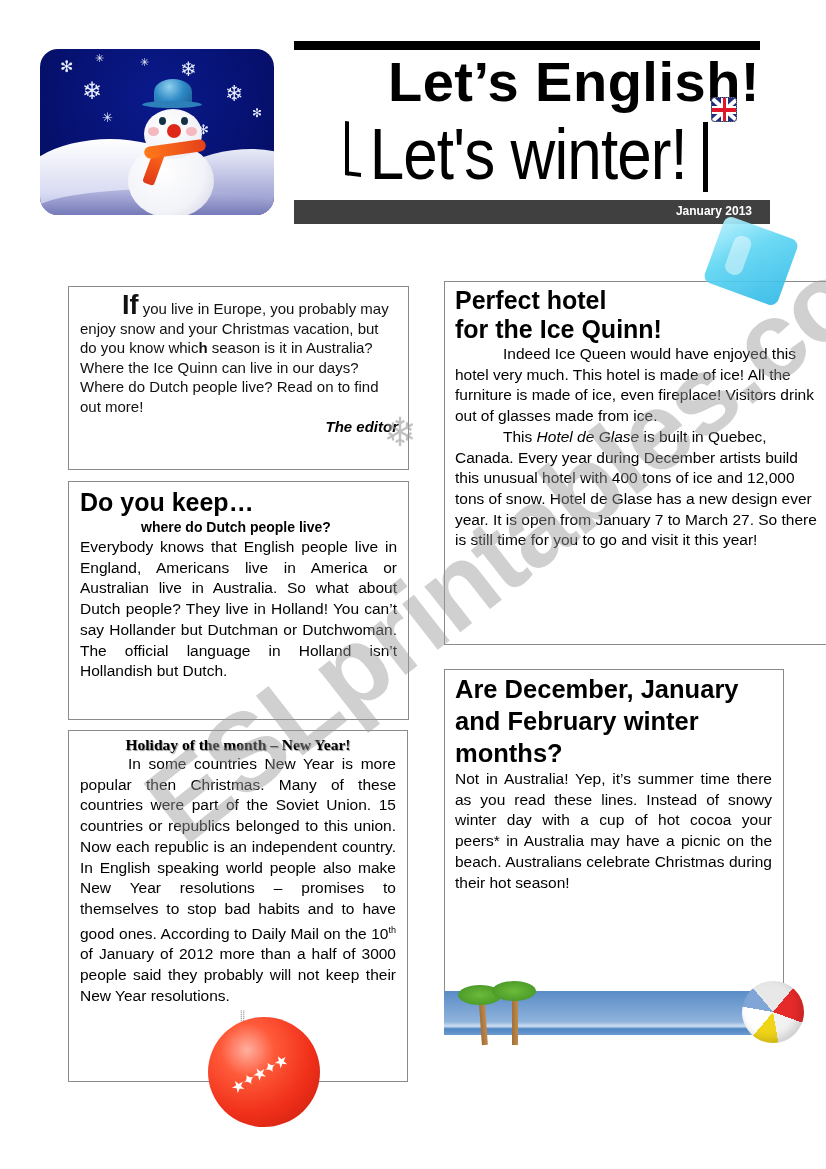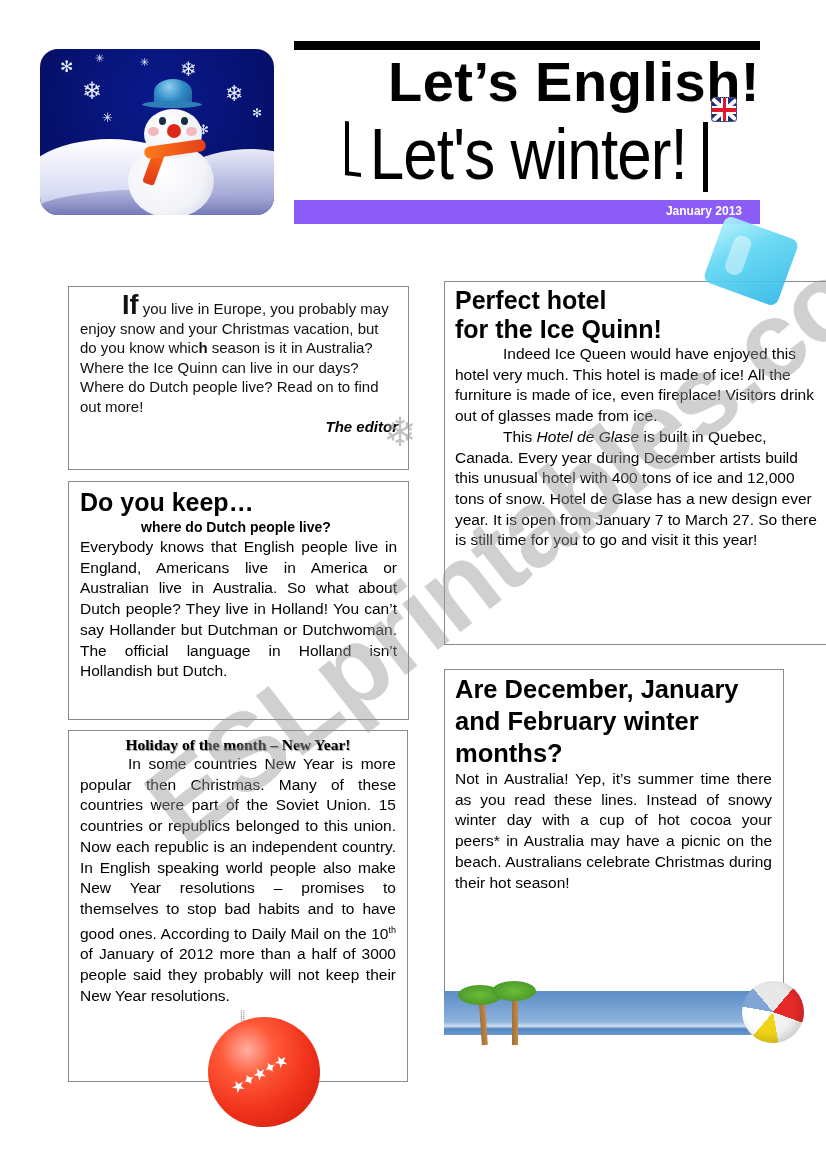--- a/index.html
+++ b/index.html
@@ -39,21 +39,21 @@
 
   .top-bar { left: 294px; top: 41px; width: 466px; height: 9px; background: #000; }
   .title1 { left: 294px; top: 52px; width: 466px; text-align: right; font-weight: bold;
     font-size: 56px; line-height: 60px; letter-spacing: 0.5px; }
   .title2 { left: 294px; top: 114px; width: 466px; text-align: center;
     font-size: 72px; line-height: 80px; transform: scaleX(0.86); transform-origin: 52% 50%;
     letter-spacing: -1px; }
   .title2-bracket-l { left: 345px; top: 122px; width: 12px; height: 50px; border-left: 4px solid #000;
     border-bottom: 4px solid #000; transform: skewY(8deg); }
   .title2-bracket-r { left: 697px; top: 122px; width: 6px; height: 70px; border-right: 5px solid #000; }
-  .date-bar { left: 294px; top: 200px; width: 466px; height: 24px; background: #8b5cf6; }
+  .date-bar { left: 294px; top: 200px; width: 466px; height: 24px; background: #404040; padding-left: 10px; }
   .date-text { right: 18px; top: 4px; color: #fff; font-weight: bold; font-size: 12px; }
   .flag { left: 711px; top: 97px; width: 26px; height: 25px; border-radius: 4px; overflow: hidden;
     background: #1f2e7a; border: 1px dotted #777; box-sizing: border-box; }
   .flag .wx1, .flag .wx2 { position: absolute; left: -6px; top: 10px; width: 38px; height: 4px; background: #fff; }
   .flag .wx1 { transform: rotate(42deg); } .flag .wx2 { transform: rotate(-42deg); }
   .flag .wh { position: absolute; left: 0; top: 8px; width: 100%; height: 8px; background: #fff; }
   .flag .wv { position: absolute; left: 9px; top: 0; width: 7px; height: 100%; background: #fff; }
   .flag .rh { position: absolute; left: 0; top: 10px; width: 100%; height: 4px; background: #e0182b; }
   .flag .rv { position: absolute; left: 11px; top: 0; width: 3px; height: 100%; background: #e0182b; }
 

